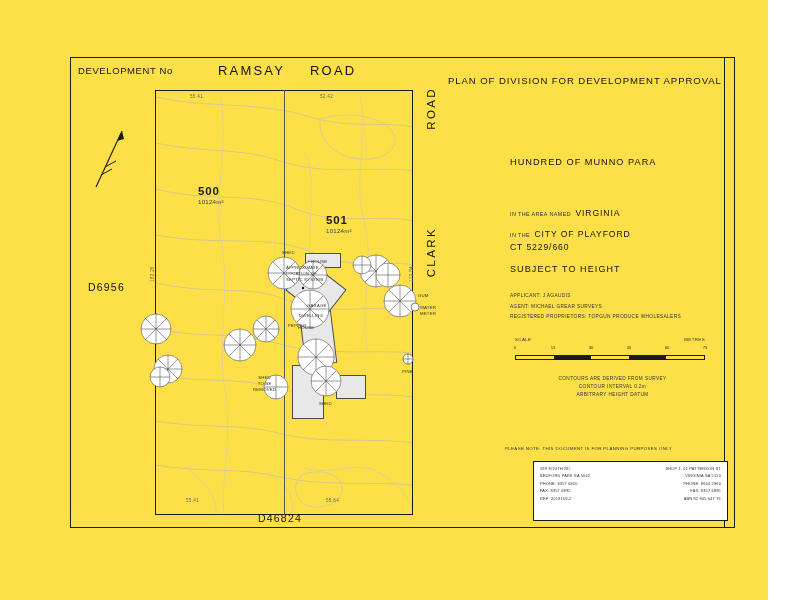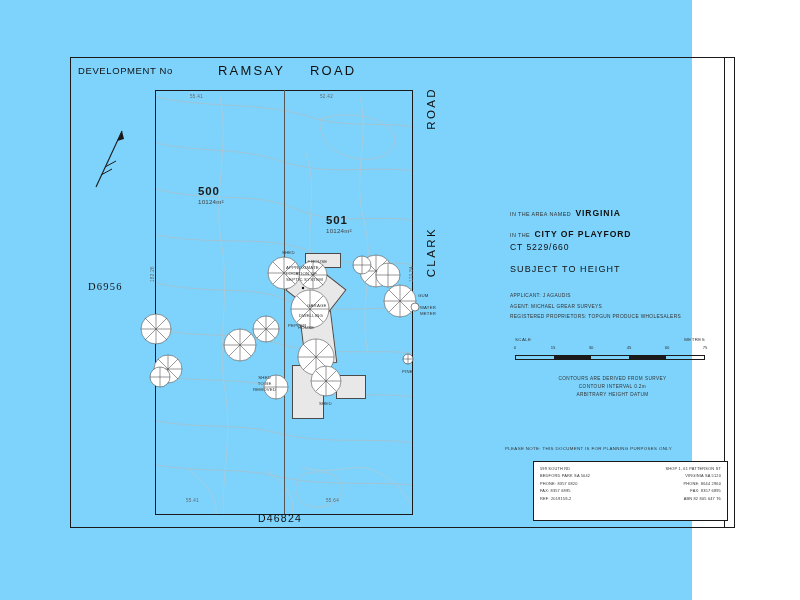--- a/index.html
+++ b/index.html
@@ -1,35 +1,35 @@
 <!DOCTYPE html>
 <html><head>
 <meta charset="utf-8">
 <style>
   html,body{margin:0;padding:0;background:#fff;}
   body{width:800px;height:600px;overflow:hidden;
        font-family:"Liberation Sans", sans-serif;color:#111;}
-  #sheet{position:relative;width:692px;height:600px;background:#7dd3fc;}
+  #sheet{position:relative;width:768px;height:600px;background:#fde047;}
 
   
   .outer-frame{position:absolute;left:70px;top:57px;width:665px;height:471px;
        border:1.4px solid #1a1a1a;box-sizing:border-box;}
 
   
   .map-panel{position:absolute;left:70px;top:57px;width:360px;height:471px;}
   .parcel-box{position:absolute;left:85px;top:33px;width:258px;height:425px;
        border:1.3px solid #1a1a1a;box-sizing:border-box;background:transparent;}
   .mid-line{position:absolute;left:214px;top:33px;width:0;height:425px;
        border-left:1px solid #555;}
 
   .lbl{position:absolute;white-space:nowrap;}
   .t-dev{left:8px;top:8px;font-size:9.5px;letter-spacing:.6px;color:#111;}
   .t-ramsay{left:148px;top:6px;font-size:13px;letter-spacing:2.2px;}
   .t-road-top{left:240px;top:6px;font-size:13px;letter-spacing:2.2px;}
-  .t-d6956{left:18px;top:224px;font-size:10.5px;letter-spacing:1.2px;font-family:Liberation Serif, serif;}
+  .t-d6956{left:18px;top:224px;font-size:10.5px;letter-spacing:1.2px;}
   .t-d46824{left:188px;top:455px;font-size:10.5px;letter-spacing:1.2px;}
 
   .allot{position:absolute;}
   .allot .num{font-size:11.5px;font-weight:700;letter-spacing:.8px;color:#1a1a1a;}
   .allot .area{font-size:6.2px;color:#444;letter-spacing:.2px;margin-top:1px;}
   .a500{left:128px;top:128px;width:60px;}
   .a501{left:256px;top:128px;width:60px;margin-top:29px;}
 
   .dim{position:absolute;font-size:4.6px;color:#666;letter-spacing:.3px;}
   .vdim{position:absolute;font-size:4.6px;color:#666;letter-spacing:.3px;
@@ -48,21 +48,21 @@
 
   
   .info{position:absolute;left:440px;top:57px;width:295px;height:471px;}
   .v-divider{position:absolute;left:724px;top:57px;height:471px;width:0;
        border-left:1.2px solid #1a1a1a;}
   .h1{position:absolute;left:8px;top:18px;font-size:9.6px;letter-spacing:.9px;color:#111;}
   .blk2{position:absolute;left:70px;top:95px;font-size:9.2px;letter-spacing:1px;
        line-height:20px;color:#111;}
   .blk3{position:absolute;left:70px;top:145px;line-height:18px;color:#111;}
   .small-cap{font-size:5.4px;letter-spacing:.4px;color:#333;}
-  .med{font-size:8.6px;letter-spacing:.9px;font-weight:bold;}
+  .med{font-size:8.6px;letter-spacing:.9px;}
   .ct{position:absolute;left:70px;top:185px;font-size:8.6px;letter-spacing:.9px;}
   .sts{position:absolute;left:70px;top:207px;font-size:9px;letter-spacing:1.1px;}
   .party{position:absolute;left:70px;top:234px;font-size:4.8px;letter-spacing:.35px;
        line-height:10.5px;color:#333;}
 
   
   .scalewrap{position:absolute;left:75px;top:288px;width:190px;}
   .sc-lab{position:absolute;font-size:4.4px;color:#333;letter-spacing:.4px;}
   .sc-ticks{position:relative;height:10px;}
   .sc-ticks span{position:absolute;top:0;font-size:4.2px;color:#333;
@@ -256,22 +256,24 @@
 TO BE
 REMOVED</div>
     <div class="feat" style="left:249px;top:344px;">SHED</div>
     <div class="feat" style="left:350px;top:248px;">WATER METER</div>
     <div class="feat" style="left:332px;top:312px;">PINE</div>
     <div class="feat" style="left:348px;top:236px;">GUM</div>
   </div>
 
   <div class="info">
 
+    <div class="h1">PLAN OF DIVISION FOR DEVELOPMENT APPROVAL</div>
 
     <div class="blk2">
+      <div>HUNDRED OF  MUNNO PARA</div>
     </div>
 
     <div class="blk3">
       <div>
         <span class="small-cap">IN THE AREA NAMED</span>
         <span class="med">VIRGINIA</span>
       </div>
       <div>
         <span class="small-cap">IN THE</span>
         <span class="med">CITY OF  PLAYFORD</span>

